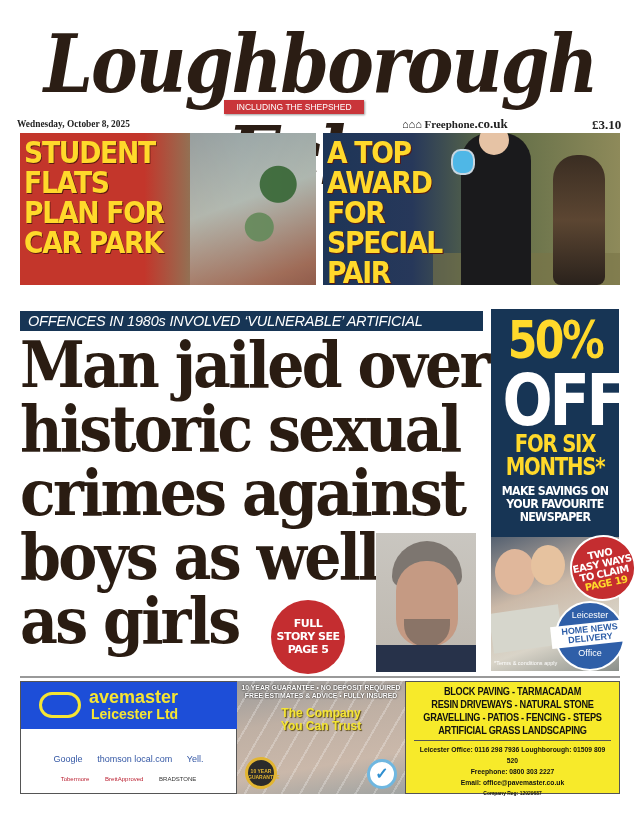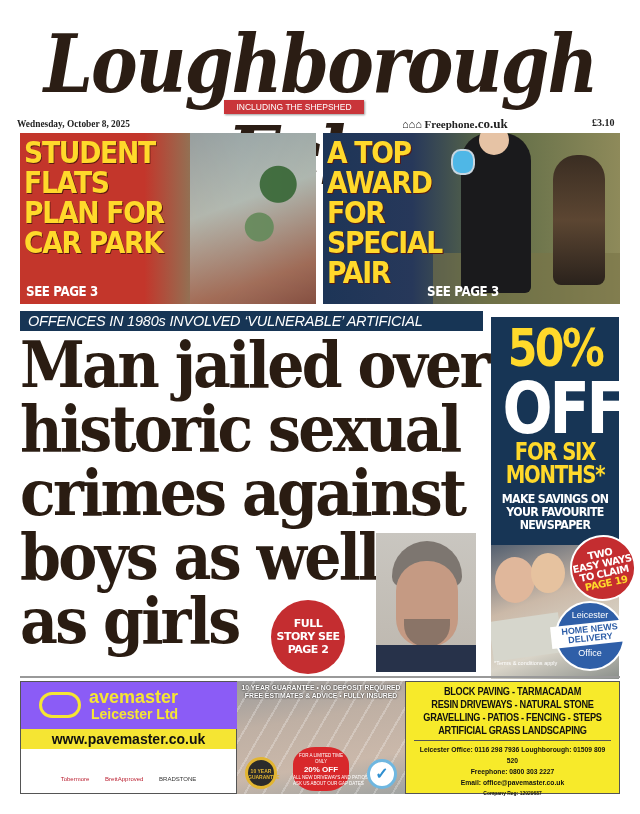--- a/index.html
+++ b/index.html
@@ -5,24 +5,24 @@
   * { box-sizing: border-box; margin: 0; padding: 0; }
   body { width: 640px; height: 814px; background: #fff; position: relative; overflow: hidden; font-family: "Liberation Sans", sans-serif; }
   .abs { position: absolute; }
 
   
   .masthead { left: 0; top: 18px; width: 640px; text-align: center; font-family: "DejaVu Serif", serif; font-weight: bold; font-size: 70px; color: #2b1d14; letter-spacing: -2px; transform: scaleY(1.15); transform-origin: top; line-height: 80px; font-style: italic; }
   .subflag { left: 224px; top: 100px; width: 140px; height: 14px; background: #c9353a; color: #fff; font-size: 8.5px; text-align: center; line-height: 14px; box-shadow: 1px 1px 2px rgba(0,0,0,.4); }
   .dateline { left: 17px; top: 117px; font-family: "Liberation Serif", serif; font-size: 11px; color: #222; font-weight: bold; transform: scaleX(0.85); transform-origin: left; }
   .iya { left: 402px; top: 116px; font-family: "Liberation Serif", serif; font-size: 11px; font-weight: bold; color: #222; }
   .iya small { font-size: 13px; }
-  .price { left: 592px; top: 117px; font-family: "Liberation Serif", serif; font-size: 10px; font-weight: bold; color: #222; }
-
-  
-  .teaser { top: 133px; height: 171px; overflow: hidden; }
+  .price { left: 592px; top: 117px; font-family: "Liberation Serif", serif; font-size: 13px; font-weight: bold; color: #222; }
+
+  
+  .teaser { top: 133px; height: 152px; overflow: hidden; }
   .t1 { left: 20px; width: 296px; background: linear-gradient(90deg, #c3362b 0%, #c3362b 42%, #8b7a5a 60%, #7f9a8c 75%, #5d7b6e 100%); }
   .t2 { left: 323px; width: 297px; background: linear-gradient(90deg, #1d3557 0%, #27385a 30%, #5c6a45 55%, #8e8a5a 100%); }
   .aerial { left: 170px; top: 0; width: 126px; height: 171px; background:
       radial-gradient(circle at 70% 30%, #3e6b3a 0 18px, transparent 19px),
       radial-gradient(circle at 55% 55%, #6a8b5c 0 14px, transparent 15px),
       linear-gradient(160deg, #99a4a8 0%, #b7bdb6 40%, #a66a55 80%, #8a4b3d 100%); opacity: .9; }
   .teaser-head { left: 4px; top: 4px; font-family: "DejaVu Sans", sans-serif; font-weight: bold; font-size: 31px; line-height: 30px; color: #ffd92b; letter-spacing: -1.5px; transform: scaleX(0.86); transform-origin: left; text-shadow: 1px 1px 0 #5a1a12; white-space: pre; }
   .teaser-see { font-family: "DejaVu Sans", sans-serif; font-weight: bold; font-size: 14px; color: #fff; letter-spacing: -0.5px; transform: scaleX(0.85); transform-origin: left; }
   .officer { left: 138px; top: 0; width: 70px; height: 160px; background: #1a1a1c; border-radius: 28px 28px 6px 6px; }
   .officer-head { left: 156px; top: -8px; width: 30px; height: 30px; background: #e6c3a5; border-radius: 50%; }
@@ -37,37 +37,37 @@
   .headline { left: 20px; top: 333px; width: 470px; font-family: "DejaVu Serif", serif; font-weight: bold; font-size: 63px; line-height: 64px; color: #2a1c12; letter-spacing: -3px; white-space: pre; transform: scaleX(0.93); transform-origin: left; }
 
   .circle-red { left: 271px; top: 600px; width: 74px; height: 74px; border-radius: 50%; background: #c42d30; color: #fff; text-align: center; font-weight: bold; font-size: 11px; line-height: 13px; padding-top: 17px; font-family: "DejaVu Sans", sans-serif; letter-spacing: -0.5px; }
   .mugshot { left: 376px; top: 533px; width: 100px; height: 139px; background: linear-gradient(180deg, #c9c6c0 0%, #bdb7ae 100%); overflow: hidden; }
   .mug-hair { left: 16px; top: 8px; width: 70px; height: 46px; background: #7d7670; border-radius: 35px 35px 10px 10px; }
   .mug-face { left: 20px; top: 28px; width: 62px; height: 86px; background: #c59a83; border-radius: 30px 30px 28px 28px; }
   .mug-beard { left: 28px; top: 86px; width: 46px; height: 28px; background: #7b6a60; border-radius: 0 0 22px 22px; opacity: .8; }
   .mug-shirt { left: 0; top: 112px; width: 100px; height: 27px; background: #27324a; }
 
   
-  .promo { left: 491px; top: 309px; width: 128px; height: 362px; background: #173555; overflow: hidden; margin-top: 8px; }
+  .promo { left: 491px; top: 309px; width: 128px; height: 362px; background: #173555; overflow: hidden; }
   .promo-50 { left: 0; top: 4px; width: 128px; text-align: center; font-family: "DejaVu Sans", sans-serif; font-weight: bold; font-size: 52px; color: #ffd92b; letter-spacing: -3px; line-height: 54px; transform: scaleX(0.82); }
   .promo-off { left: 0; top: 56px; width: 128px; text-align: center; font-family: "DejaVu Sans", sans-serif; font-weight: bold; font-size: 72px; color: #fff; letter-spacing: -4px; line-height: 70px; transform: scaleX(0.82); }
   .promo-six { left: 0; top: 124px; width: 128px; text-align: center; font-family: "DejaVu Sans", sans-serif; font-weight: bold; font-size: 24px; color: #ffd92b; line-height: 23px; letter-spacing: -1.5px; transform: scaleX(0.82); white-space: pre; }
   .promo-make { left: 0; top: 175px; width: 128px; text-align: center; font-family: "DejaVu Sans", sans-serif; font-weight: bold; font-size: 13px; color: #fff; line-height: 13px; letter-spacing: -0.8px; transform: scaleX(0.85); white-space: pre; }
   .promo-photo { left: 0; top: 228px; width: 128px; height: 134px; background: linear-gradient(160deg, #546070 0%, #cbb9a8 40%, #d9d4c8 70%, #8a8f8a 100%); }
   .couple1 { left: 4px; top: 240px; width: 40px; height: 46px; background: #e0b79b; border-radius: 50%; }
   .couple2 { left: 40px; top: 236px; width: 34px; height: 40px; background: #e6c29f; border-radius: 50%; }
   .paper { left: 0; top: 300px; width: 70px; height: 40px; background: #d6d6cc; transform: rotate(-8deg); }
   .two-ways { left: 570px; top: 535px; width: 66px; height: 66px; border-radius: 50%; background: #c42d30; border: 2px solid #fff; color: #fff; font-family: "DejaVu Sans", sans-serif; font-weight: bold; font-size: 10px; line-height: 10px; text-align: center; padding-top: 12px; transform: rotate(-12deg); letter-spacing: -0.5px; }
   .two-ways .yel { color: #ffd92b; }
   .nhnd { left: 555px; top: 601px; width: 70px; height: 70px; border-radius: 50%; background: #2f5fa8; border: 2px solid #fff; color: #fff; text-align: center; font-size: 9px; padding-top: 7px; }
   .nhnd .band { display: block; background: #fff; color: #2f5fa8; font-weight: bold; font-size: 9px; line-height: 9px; margin: 3px -6px; padding: 2px 0; transform: rotate(-6deg); }
   .terms { left: 494px; top: 660px; font-size: 5.5px; color: #fff; }
   .ad-rule { left: 20px; top: 676px; width: 600px; height: 2px; background: #999; }
   .pm-box { left: 20px; top: 681px; width: 217px; height: 113px; border: 1px solid #555; background: #fff; }
-  .pm-top { left: 0; top: 0; width: 252px; height: 47px; background: #8b5cf6; }
+  .pm-top { left: 0; top: 0; width: 252px; height: 47px; background: #1d4ed8; }
   .pm-logo { left: 18px; top: 10px; width: 42px; height: 26px; border: 3px solid #f5e533; border-radius: 14px; }
   .pm-name { left: 68px; top: 6px; font-weight: bold; font-size: 18px; line-height: 18px; color: #f5e533; }
   .pm-sub { left: 70px; top: 24px; font-weight: bold; font-size: 14px; color: #f5e533; }
   .pm-url { left: 0; top: 47px; width: 215px; height: 20px; background: #f5e533; text-align: center; font-weight: bold; font-size: 14px; line-height: 20px; color: #111; }
   .logos1 { left: 0; top: 72px; width: 215px; text-align: center; font-size: 9px; color: #3558a5; }
   .logos1 span { margin: 0 6px; }
   .logos2 { left: 0; top: 94px; width: 215px; text-align: center; font-size: 6px; color: #b23; }
   .logos2 span { margin: 0 7px; }
   .pm-photo { left: 237px; top: 681px; width: 168px; height: 113px; background: linear-gradient(170deg, #9b9b9b 0%, #bfb0a4 35%, #cab8aa 70%, #9fa3a2 100%); overflow: hidden; }
   .pm-photo .lines { left: 0; top: 0; width: 168px; height: 113px; background: repeating-linear-gradient(120deg, transparent 0 14px, rgba(255,255,255,.25) 14px 16px); }
@@ -119,21 +119,21 @@
 </div>
 
 <div class="abs kicker">OFFENCES IN 1980s INVOLVED ‘VULNERABLE’ ARTIFICIAL</div>
 <div class="abs headline">Man jailed over
 historic sexual
 crimes against
 boys as well
 as girls</div>
 <div class="abs circle-red" style="white-space:pre;">FULL
 STORY SEE
-PAGE 2</div>
+PAGE 5</div>
 <div class="abs mugshot">
   <div class="abs mug-hair"></div>
   <div class="abs mug-face"></div>
   <div class="abs mug-beard"></div>
   <div class="abs mug-shirt"></div>
 </div>
 
 <div class="abs promo">
   <div class="abs promo-50">50%</div>
   <div class="abs promo-off">OFF</div>
@@ -160,39 +160,39 @@
 </div>
 <div class="abs terms">*Terms &amp; conditions apply</div>
 
 <div class="abs ad-rule"></div>
 <div class="abs pm-box">
   <div class="abs pm-top">
     <div class="abs pm-logo"></div>
     <div class="abs pm-name">avemaster</div>
     <div class="abs pm-sub">Leicester Ltd</div>
   </div>
-  <div class="abs pm-url">www.pavemaster.co.uk</div>
+  <div class="abs logos1">
+    <span>Google</span>
+    <span>thomson local.com</span>
+    <span>Yell.</span>
+  </div>
   <div class="abs logos2">
     <span>Tobermore</span>
     <span>BrettApproved</span>
     <span style="color:#333">BRADSTONE</span>
   </div>
 </div>
 
 <div class="abs pm-photo">
   <div class="abs lines"></div>
   <div class="abs pm-g" style="white-space:pre;">10 YEAR GUARANTEE • NO DEPOSIT REQUIRED
 FREE ESTIMATES &amp; ADVICE • FULLY INSURED</div>
+  <div class="abs pm-trust" style="white-space:pre;">The Company
+You Can Trust</div>
   <div class="abs pm-10">10 YEAR GUARANTEE</div>
-  <div class="abs pm-star">
-    <span>FOR A LIMITED TIME ONLY</span>
-    <b>20% OFF</b>
-    <span style="white-space:pre;">ALL NEW DRIVEWAYS AND PATIOS
-ASK US ABOUT OUR GAP DATES</span>
-  </div>
   <div class="abs pm-check">✓</div>
 </div>
 
 <div class="abs pm-right">
   <div class="abs pm-services">BLOCK PAVING - TARMACADAM
 RESIN DRIVEWAYS - NATURAL STONE
 GRAVELLING - PATIOS - FENCING - STEPS
 ARTIFICIAL GRASS LANDSCAPING</div>
   <div class="abs pm-div"></div>
   <div class="abs pm-contact">

